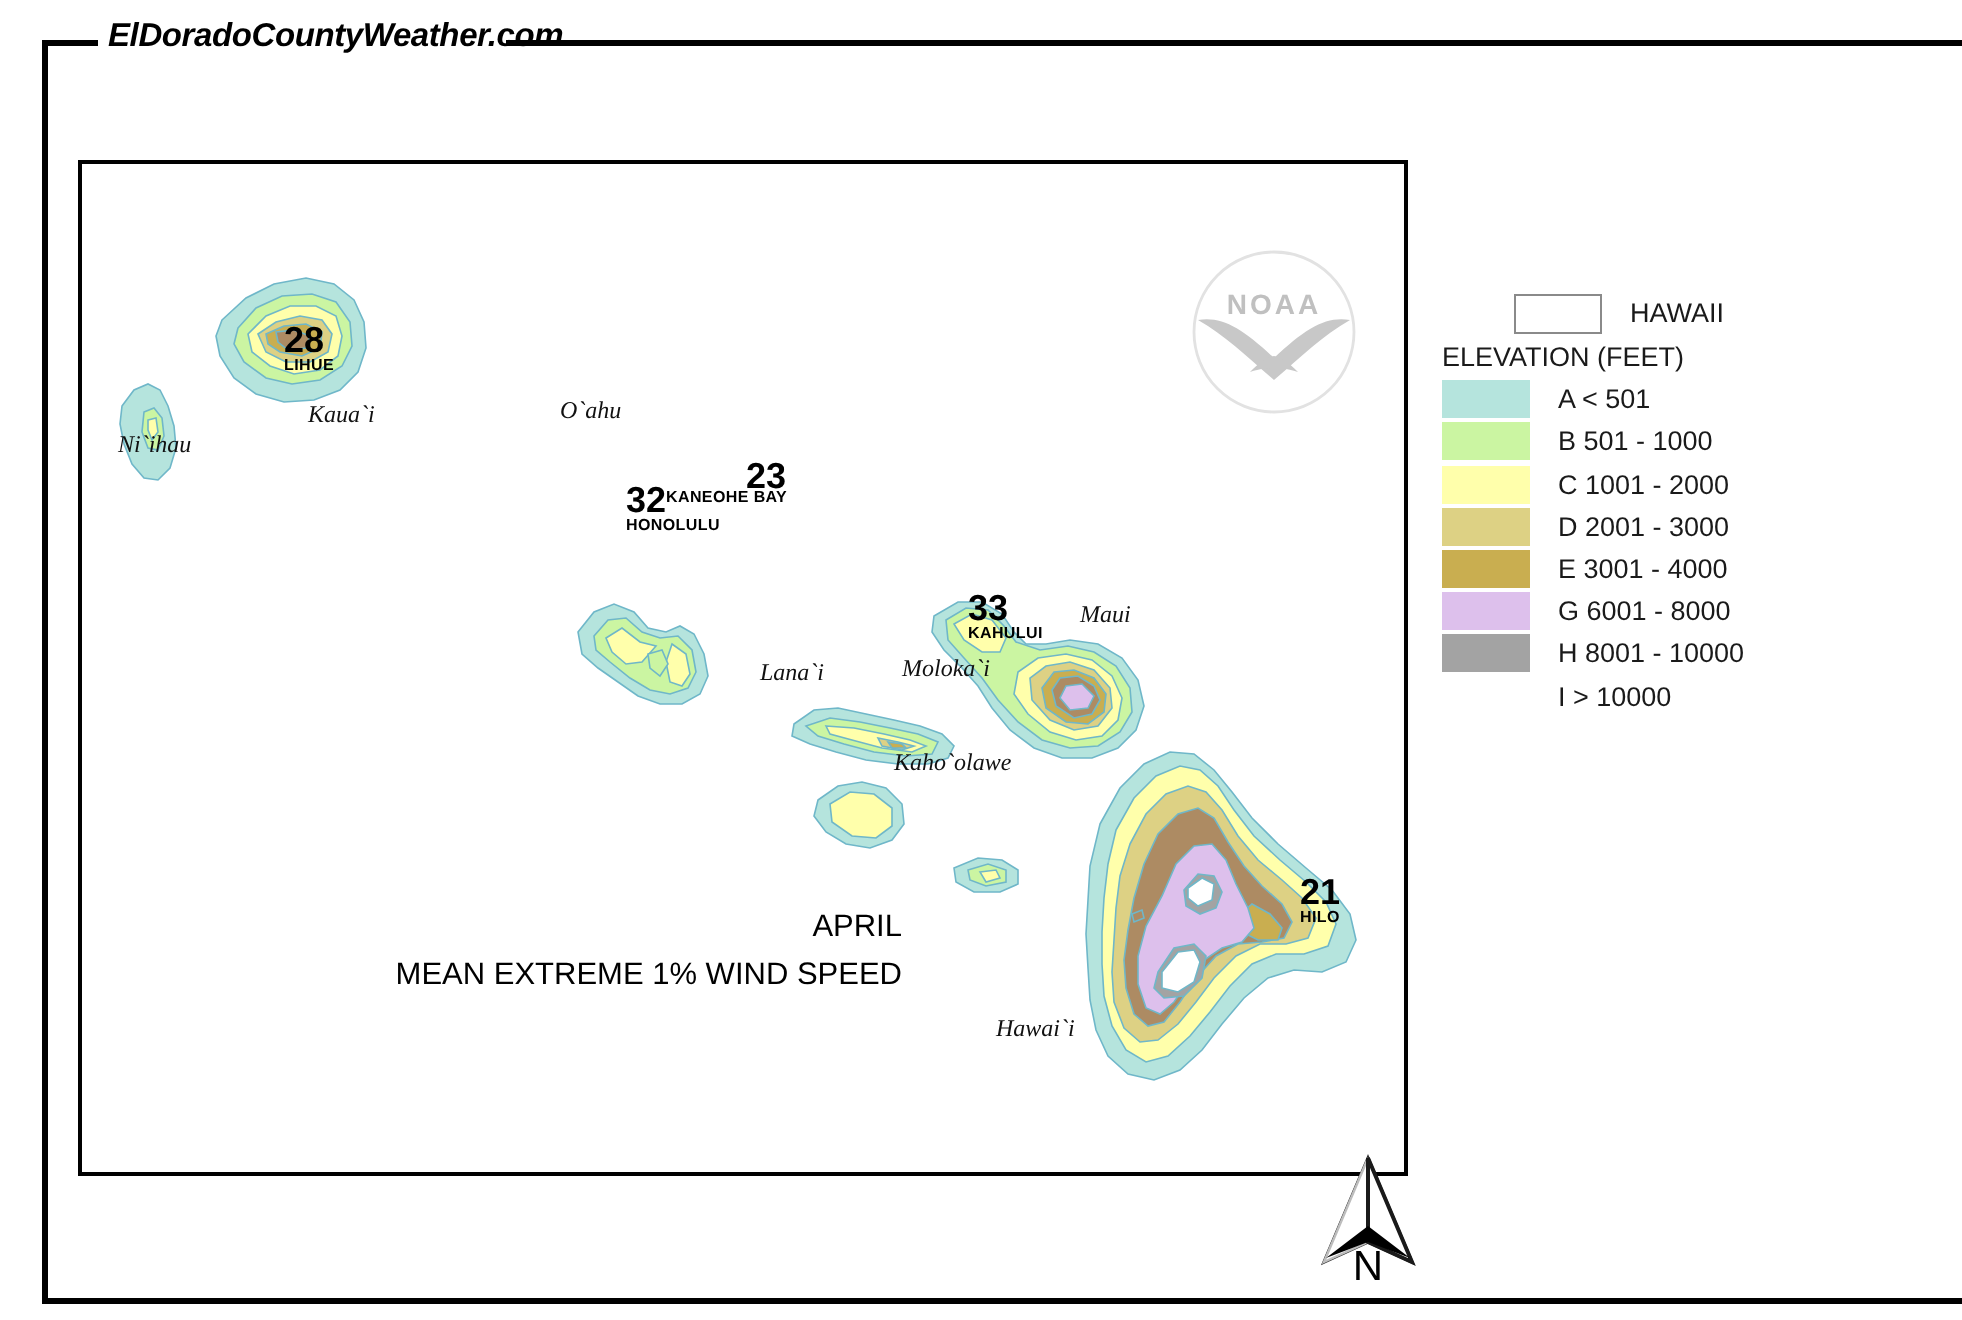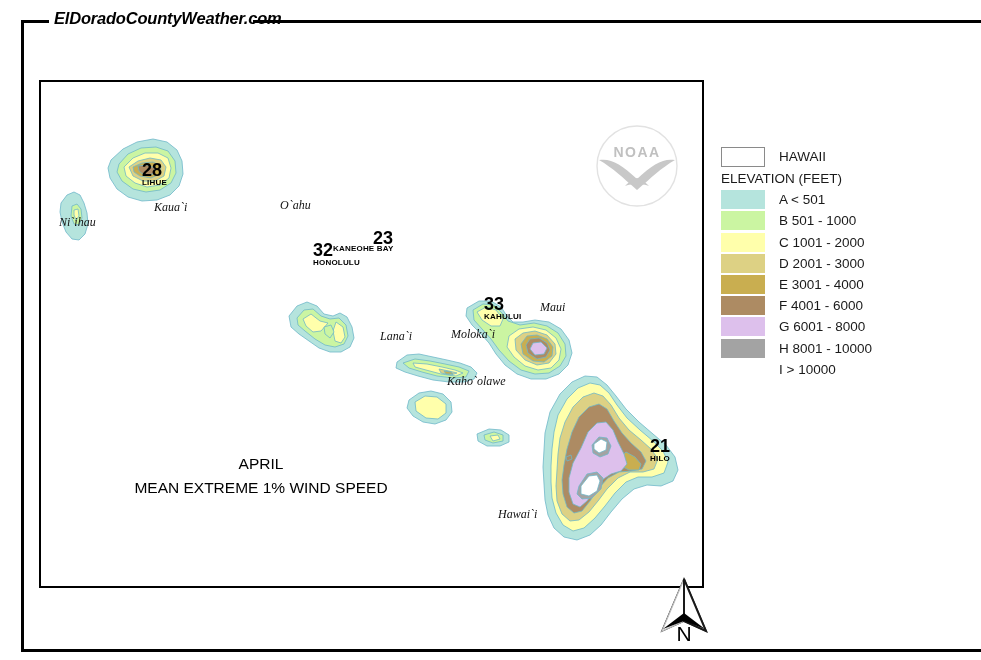--- a/index.html
+++ b/index.html
@@ -95,21 +95,21 @@
     line-height: 9px;
     display: block;
     letter-spacing: 0.2px;
   }
 
   #caption {
     position: absolute;
     left: 30px;
     top: 370px;
     width: 380px;
-    text-align: center;
+    text-align: right;
     font-size: 15.5px;
     color: #000;
     line-height: 24px;
   }
 
   
   #noaa-logo {
     position: absolute;
     left: 554px;
     top: 42px;
@@ -142,21 +142,21 @@
     font-size: 13.5px;
     color: #1a1a1a;
     white-space: nowrap;
   }
   #leg-elev-head {
     font-size: 13.5px;
     color: #1a1a1a;
     margin: 4px 0 3px 0;
     white-space: nowrap;
   }
-  #legend-hawaii-row { margin-bottom: 3px; }
+  #legend-hawaii-row { margin-bottom: 3px; margin-left: 36px; }
 
   
   #north-arrow {
     position: absolute;
     left: 638px;
     top: 575px;
     width: 60px;
     height: 80px;
   }
   #north-letter {
@@ -330,24 +330,20 @@
     </div>
     <div class="leg-row">
       <div class="leg-sw" style="background:#ddd184"></div>
       <div class="leg-txt">D 2001 - 3000</div>
     </div>
     <div class="leg-row">
       <div class="leg-sw" style="background:#c9ae50"></div>
       <div class="leg-txt">E 3001 - 4000</div>
     </div>
     <div class="leg-row">
-      <div class="leg-sw" style="background:#ad8b63"></div>
-      <div class="leg-txt">F 4001 - 6000</div>
-    </div>
-    <div class="leg-row">
       <div class="leg-sw" style="background:#ddc0ec"></div>
       <div class="leg-txt">G 6001 - 8000</div>
     </div>
     <div class="leg-row">
       <div class="leg-sw" style="background:#a3a3a3"></div>
       <div class="leg-txt">H 8001 - 10000</div>
     </div>
     <div class="leg-row">
       <div class="leg-sw none"></div>
       <div class="leg-txt">I &gt; 10000</div>

